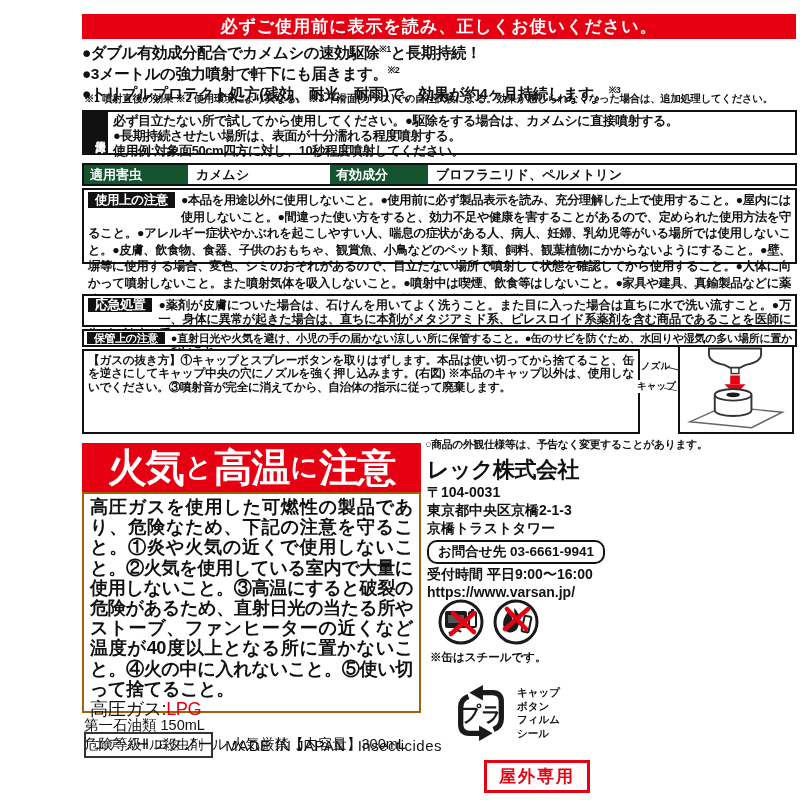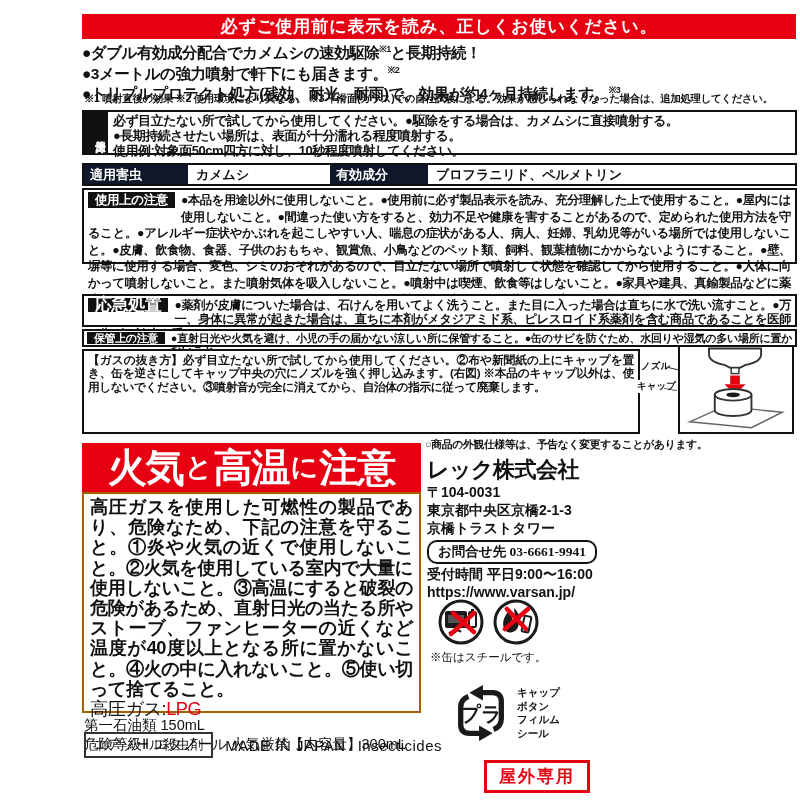--- a/index.html
+++ b/index.html
@@ -10,50 +10,50 @@
           font-size:17px;font-weight:bold;text-align:center;line-height:25px;letter-spacing:1px;}
   .features{left:82px;top:41px;width:714px;font-size:15.5px;font-weight:bold;line-height:16.5px;letter-spacing:-0.5px;}
   .features sup{font-size:9px;}
   .footnote{left:84px;top:92px;width:712px;font-size:10.4px;font-weight:bold;letter-spacing:-0.3px;}
   .frame{border:2px solid #111;background:#fff;}
   .usage{left:82px;top:110px;width:715px;height:45px;display:flex;}
   .usage-label{width:24px;background:#111;color:#fff;writing-mode:vertical-rl;text-orientation:upright;
                font-size:10.5px;font-weight:bold;text-align:center;padding-top:1px;flex:none;}
   .usage-lines{padding:2px 5px;font-size:13px;font-weight:bold;line-height:14.8px;letter-spacing:-0.5px;}
   .pests{left:82px;top:163px;width:715px;height:23px;display:flex;align-items:stretch;font-size:13px;font-weight:bold;}
-  .cell-black{background:#0f172a;color:#fff;display:flex;align-items:center;padding:0 6px;flex:none;}
+  .cell-black{background:#14532d;color:#fff;display:flex;align-items:center;padding:0 6px;flex:none;}
   .cell-white{display:flex;align-items:center;padding:0 8px;}
   .flow{padding:2px 4px;font-weight:bold;text-align:justify;letter-spacing:-0.4px;}
   .flow-label{float:left;background:#111;color:#fff;padding:0 7px;margin:0 6px 1px 0;white-space:nowrap;}
   .precautions{left:82px;top:188px;width:715px;height:76px;font-size:12.3px;line-height:16.6px;}
   .precautions .flow-label{font-size:12.5px;line-height:16px;}
   .firstaid{left:82px;top:294px;width:715px;height:33px;font-size:12.2px;line-height:14.4px;}
-  .firstaid .flow-label{font-size:17px;line-height:14px;}
+  .firstaid .flow-label{font-size:13px;line-height:14px;}
   .storage{left:82px;top:329px;width:715px;height:18px;font-size:11px;line-height:12px;padding:1px 3px;}
   .storage .flow-label{font-size:11px;line-height:12px;}
   .disposal{left:82px;top:349px;width:558px;height:85px;font-size:11.7px;line-height:13.4px;}
   .disposal .flow-label{font-size:11.8px;line-height:13px;}
   .diag-box{left:678px;top:345px;width:116px;height:89px;border:2px solid #111;background:#fff;}
   .diag-label{position:absolute;font-size:9.5px;font-weight:bold;background:#fff;z-index:2;padding:0 1px;}
   .leader{position:absolute;width:13px;border-top:1.5px solid #333;z-index:2;}
   .fire-title{left:82px;top:443px;width:339px;height:49px;background:#e60012;color:#fff;
               display:flex;align-items:center;justify-content:center;}
   .fire-title .big{font-size:39px;font-weight:bold;line-height:1;letter-spacing:-1px;}
   .fire-title .small{font-size:27px;font-weight:bold;line-height:1;padding:0 1px;}
   .fire-body{left:82px;top:492px;width:339px;height:221px;border:2px solid #a16207;padding:3px 6px;
              font-size:18.2px;line-height:20.2px;font-weight:bold;text-align:justify;letter-spacing:-0.5px;}
   .gas-line{font-size:18.2px;font-weight:normal;}
   .red-text{color:#e60012;}
   .notice{left:425px;top:438px;font-size:10.8px;font-weight:bold;letter-spacing:-0.3px;}
   .co-name{left:427px;top:455px;font-size:22px;font-weight:bold;letter-spacing:-0.5px;}
   .co-line{font-size:14px;font-weight:bold;letter-spacing:0px;}
   .contact-box{left:427px;top:540px;border:2px solid #111;border-radius:10px;padding:1px 9px;
-               font-size:13.5px;font-weight:bold;font-family:Liberation Serif, serif;}
+               font-size:13.5px;font-weight:bold;}
   .icon-circle{width:48px;height:48px;}
-  .steel-note{left:430px;top:650px;font-size:11.5px;font-weight:normal;}
+  .steel-note{left:430px;top:650px;font-size:11.5px;font-weight:bold;}
   .recycle{left:452px;top:684px;display:flex;gap:7px;align-items:flex-start;}
   .recycle-items{font-size:10.5px;font-weight:bold;line-height:13.5px;padding-top:2px;}
   .outdoor{left:484px;top:760px;border:3px solid #e60012;color:#e60012;font-size:17px;font-weight:bold;
            padding:2px 12px;letter-spacing:2px;background:#fff;}
   .spec1{left:84px;top:716px;font-size:14.5px;}
   .spec2{left:84px;top:735px;font-size:14.5px;}
   .spec-row{left:84px;top:732px;display:flex;align-items:center;gap:12px;}
   .category-box{border:2px solid #333;padding:2px 8px;font-size:13.5px;}
   .made{font-size:15px;letter-spacing:0.5px;}
 </style>
@@ -94,21 +94,21 @@
 
   <div class="abs frame flow firstaid">
     <span class="flow-label">応急処置</span><span>●薬剤が皮膚についた場合は、石けんを用いてよく洗うこと。また目に入った場合は直ちに水で洗い流すこと。●万一、身体に異常が起きた場合は、直ちに本剤がメタジアミド系、ピレスロイド系薬剤を含む商品であることを医師に告げて診療を受けること。</span>
   </div>
 
   <div class="abs frame flow storage">
     <span class="flow-label">保管上の注意</span><span>●直射日光や火気を避け、小児の手の届かない涼しい所に保管すること。●缶のサビを防ぐため、水回りや湿気の多い場所に置かないこと。</span>
   </div>
 
   <div class="abs frame flow disposal">
-    <div>【ガスの抜き方】必ず目立たない所で試してから使用してください。②布や新聞紙の上にキャップを置き、缶を逆さにしてキャップ中央の穴にノズルを強く押し込みます。(右図) ※本品のキャップ以外は、使用しないでください。③噴射音が完全に消えてから、自治体の指示に従って廃棄します。</div>
+    <div>【ガスの抜き方】①キャップとスプレーボタンを取りはずします。本品は使い切ってから捨てること、缶を逆さにしてキャップ中央の穴にノズルを強く押し込みます。(右図) ※本品のキャップ以外は、使用しないでください。③噴射音が完全に消えてから、自治体の指示に従って廃棄します。</div>
   </div>
 
   <div class="diag-label" style="left:640px;top:360px;">ノズル</div>
   <div class="diag-label" style="left:636px;top:380px;">キャップ</div>
   <div class="leader" style="left:666px;top:368px;transform:rotate(14deg);"></div>
   <div class="leader" style="left:664px;top:389px;transform:rotate(10deg);"></div>
 
   <div class="abs diag-box">
     <svg viewBox="0 0 116 85" width="112" height="85">
       <polygon points="10,76 46,60 106,66 74,82" fill="#fff" stroke="#666" stroke-width="1.5"></polygon>

